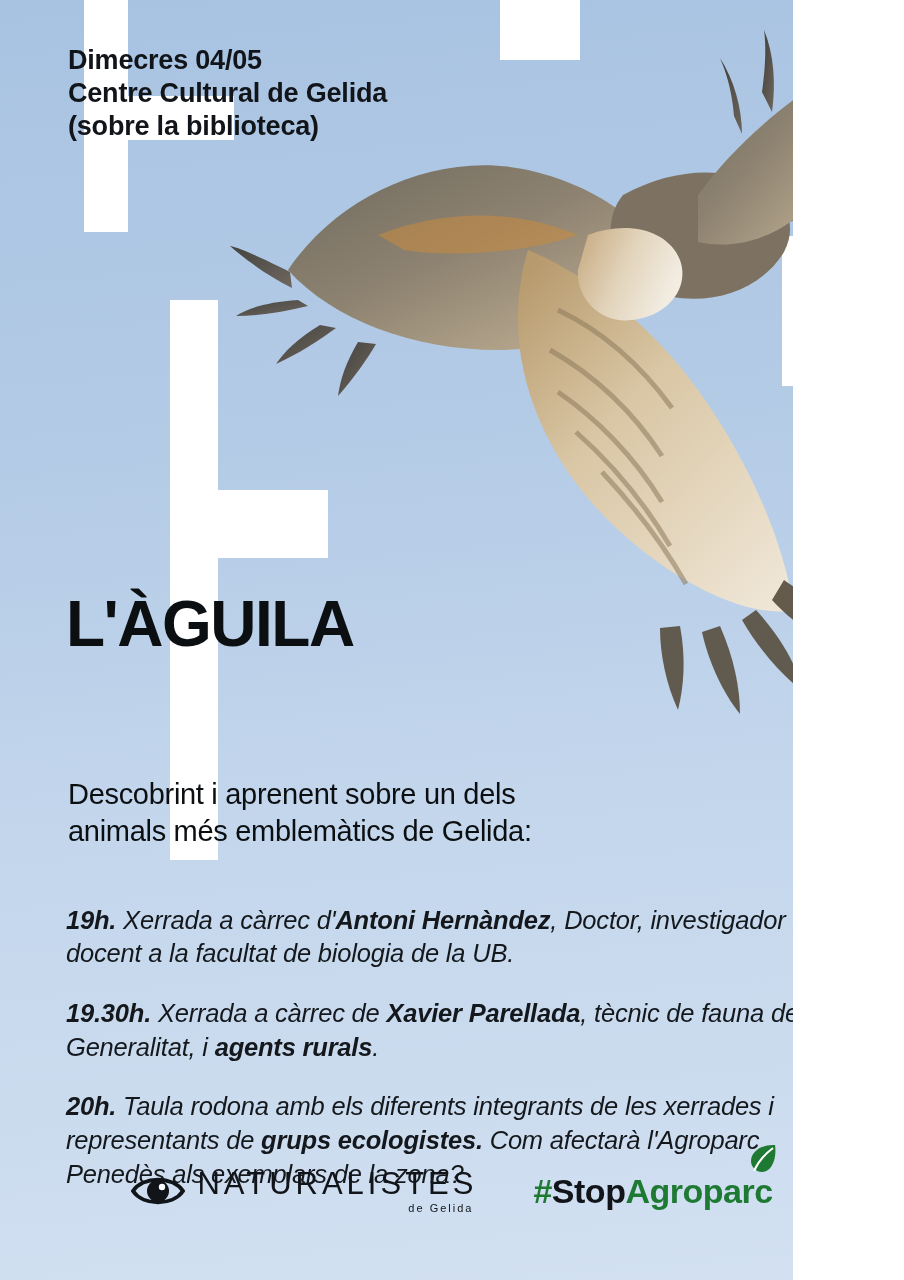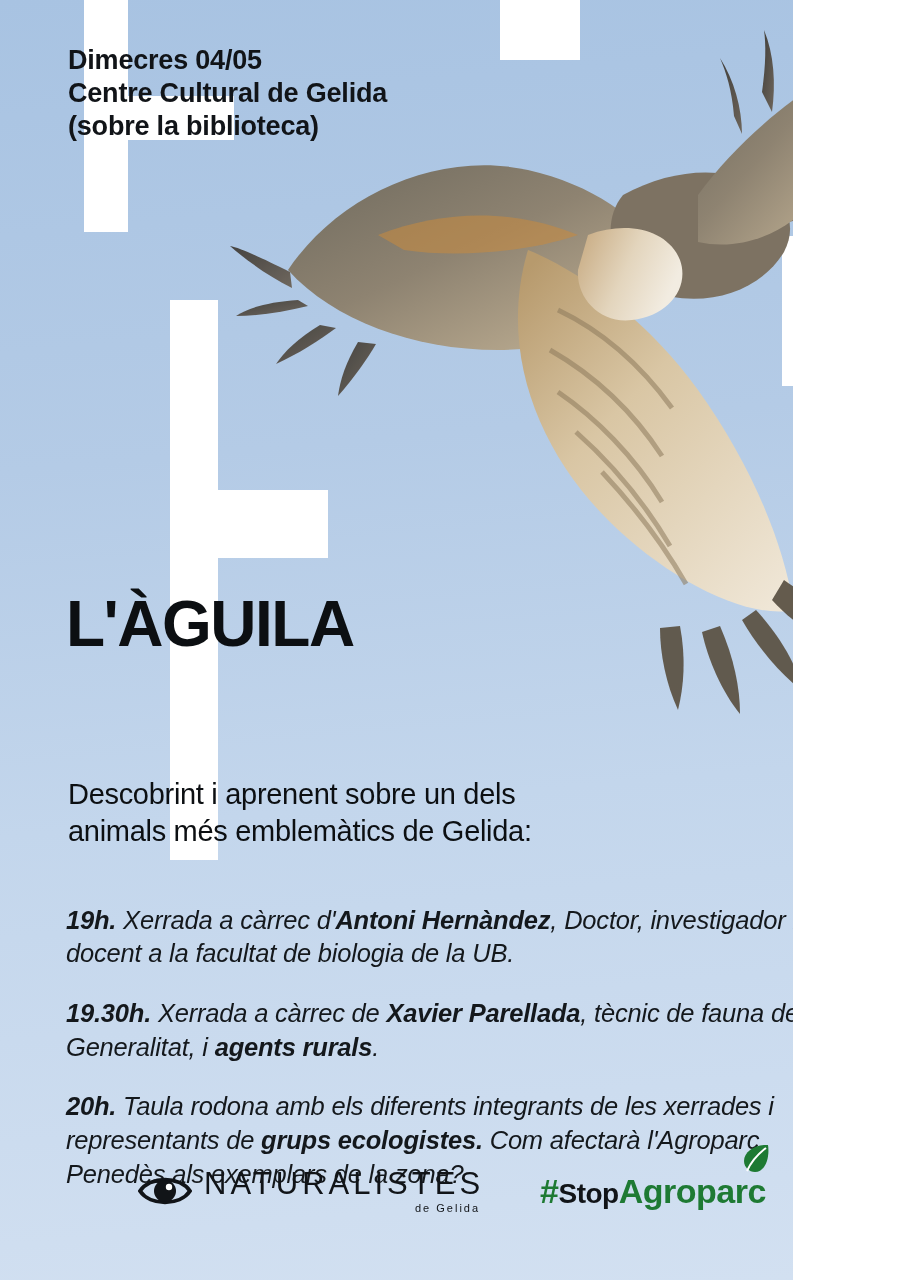--- a/index.html
+++ b/index.html
@@ -146,21 +146,21 @@
     display: flex;
     align-items: baseline;
   }
   .stop-hash {
     font-size: 34px;
     font-weight: 800;
     color: #1e7a33;
     letter-spacing: -0.5px;
   }
   .stop-word {
-    font-size: 28px;
+    font-size: 34px;
     font-weight: 800;
     color: #111418;
     letter-spacing: -0.5px;
   }
   .stop-agro {
     font-size: 34px;
     font-weight: 800;
     color: #1e7a33;
     letter-spacing: -0.5px;
   }

